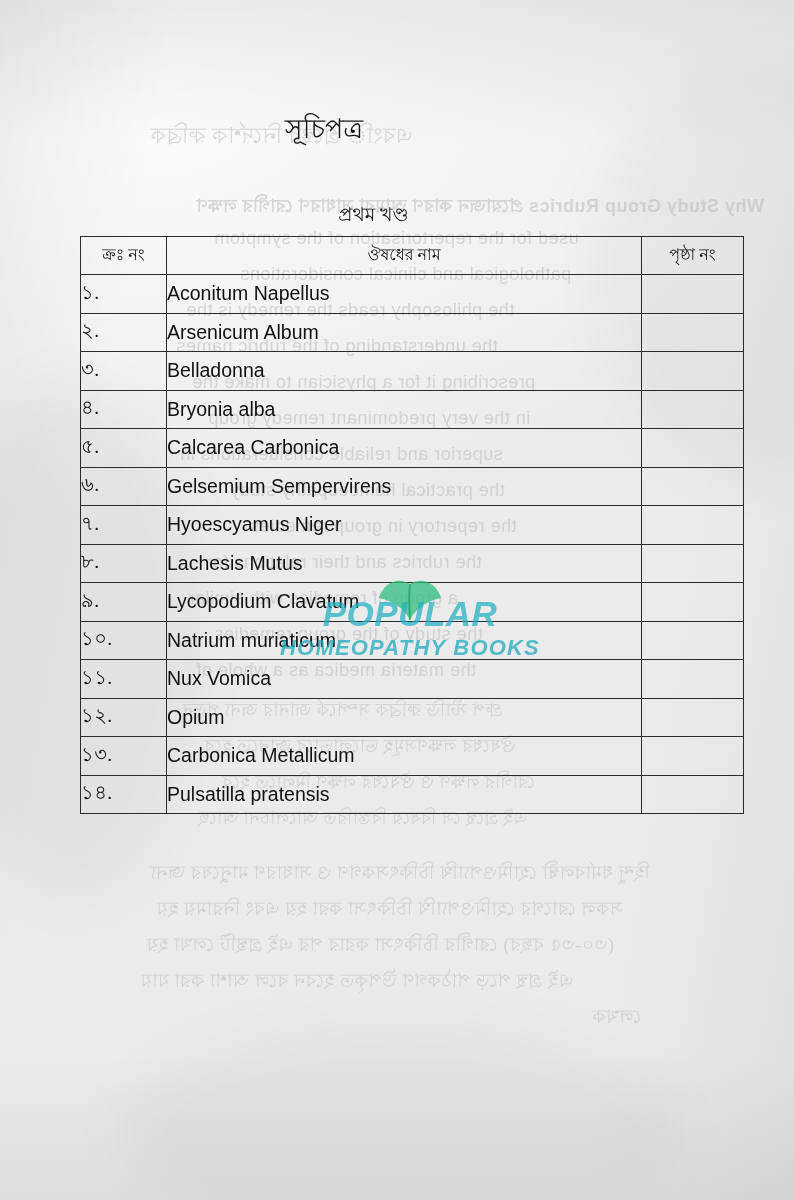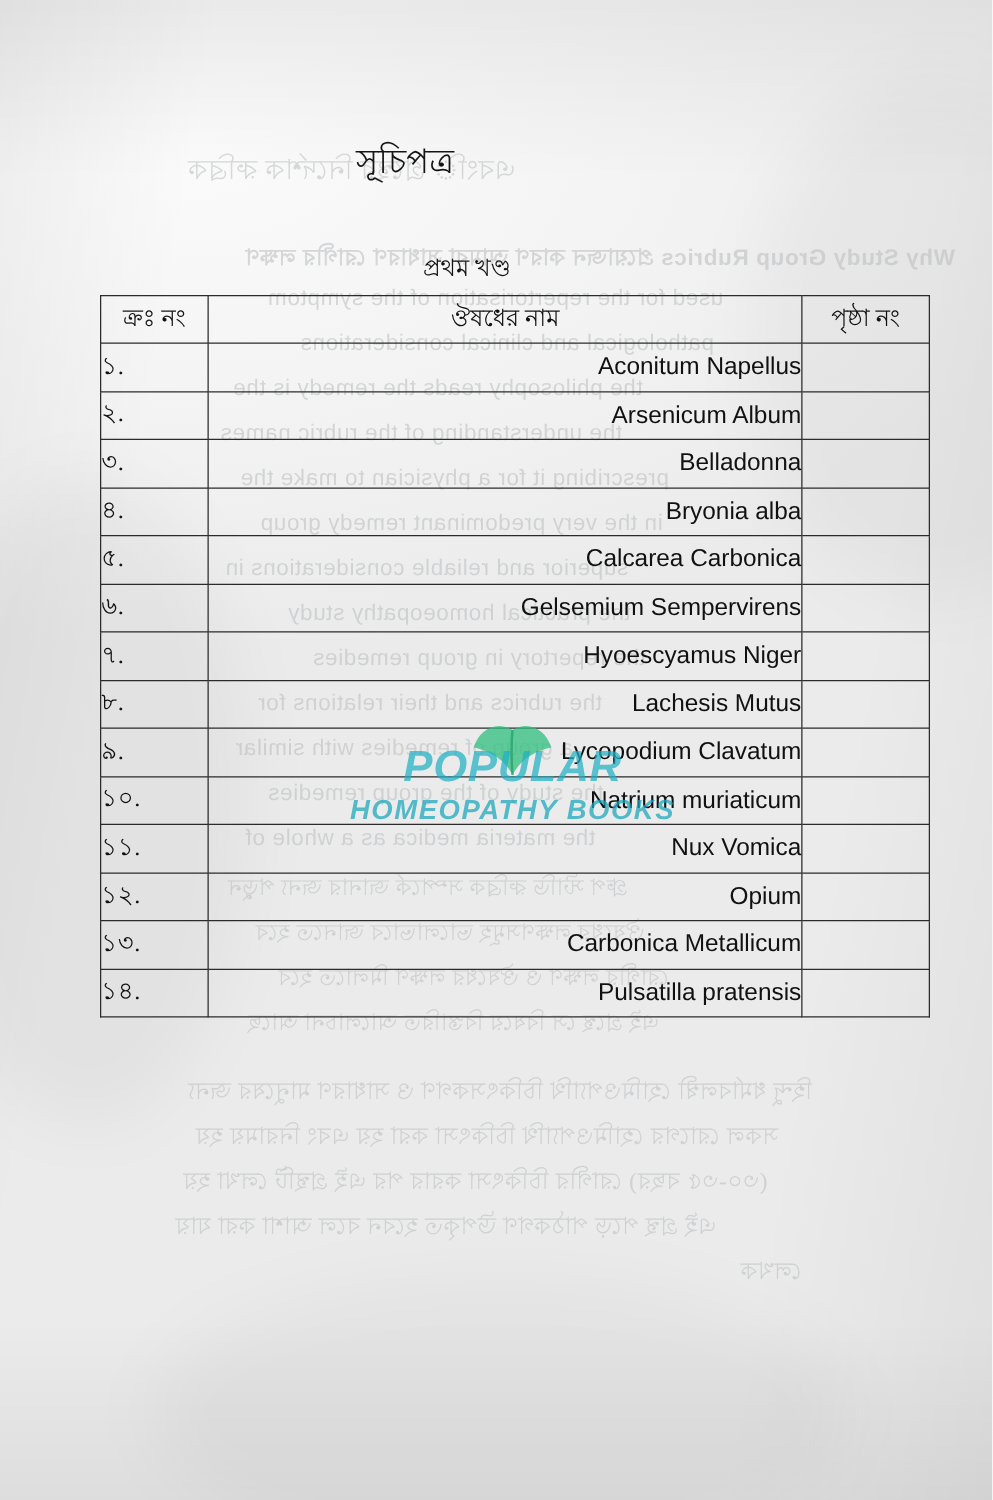--- a/index.html
+++ b/index.html
@@ -84,21 +84,21 @@
     table-layout: fixed;
   }
   table.toc th, table.toc td {
     border: 1.4px solid #2b2b2b;
     padding: 0;
     background: transparent;
   }
   table.toc th {
     height: 37px;
     font-weight: normal;
-    font-size: 19px;
+    font-size: 16px;
     font-family: "Liberation Serif", serif;
     color: #111;
     margin-left: 40px;
   }
   table.toc td {
     height: 37.5px;
     font-size: 19.5px;
     color: #111;
   }
   col.c-sl { width: 86px; }
@@ -106,21 +106,21 @@
   col.c-page { width: 102px; }
 
   td.sl {
     text-align: left;
     padding-left: 22px;
     font-family: "Liberation Serif", serif;
     font-size: 19px;
     letter-spacing: 0.5px;
   }
   td.name {
-    text-align: right;
+    text-align: left;
     padding-left: 16px;
     font-family: "Liberation Sans", sans-serif;
     font-size: 19px;
     color: #1b1b1b;
   }
   td.page { text-align: center; }
 
   
   .watermark {
     position: absolute;

